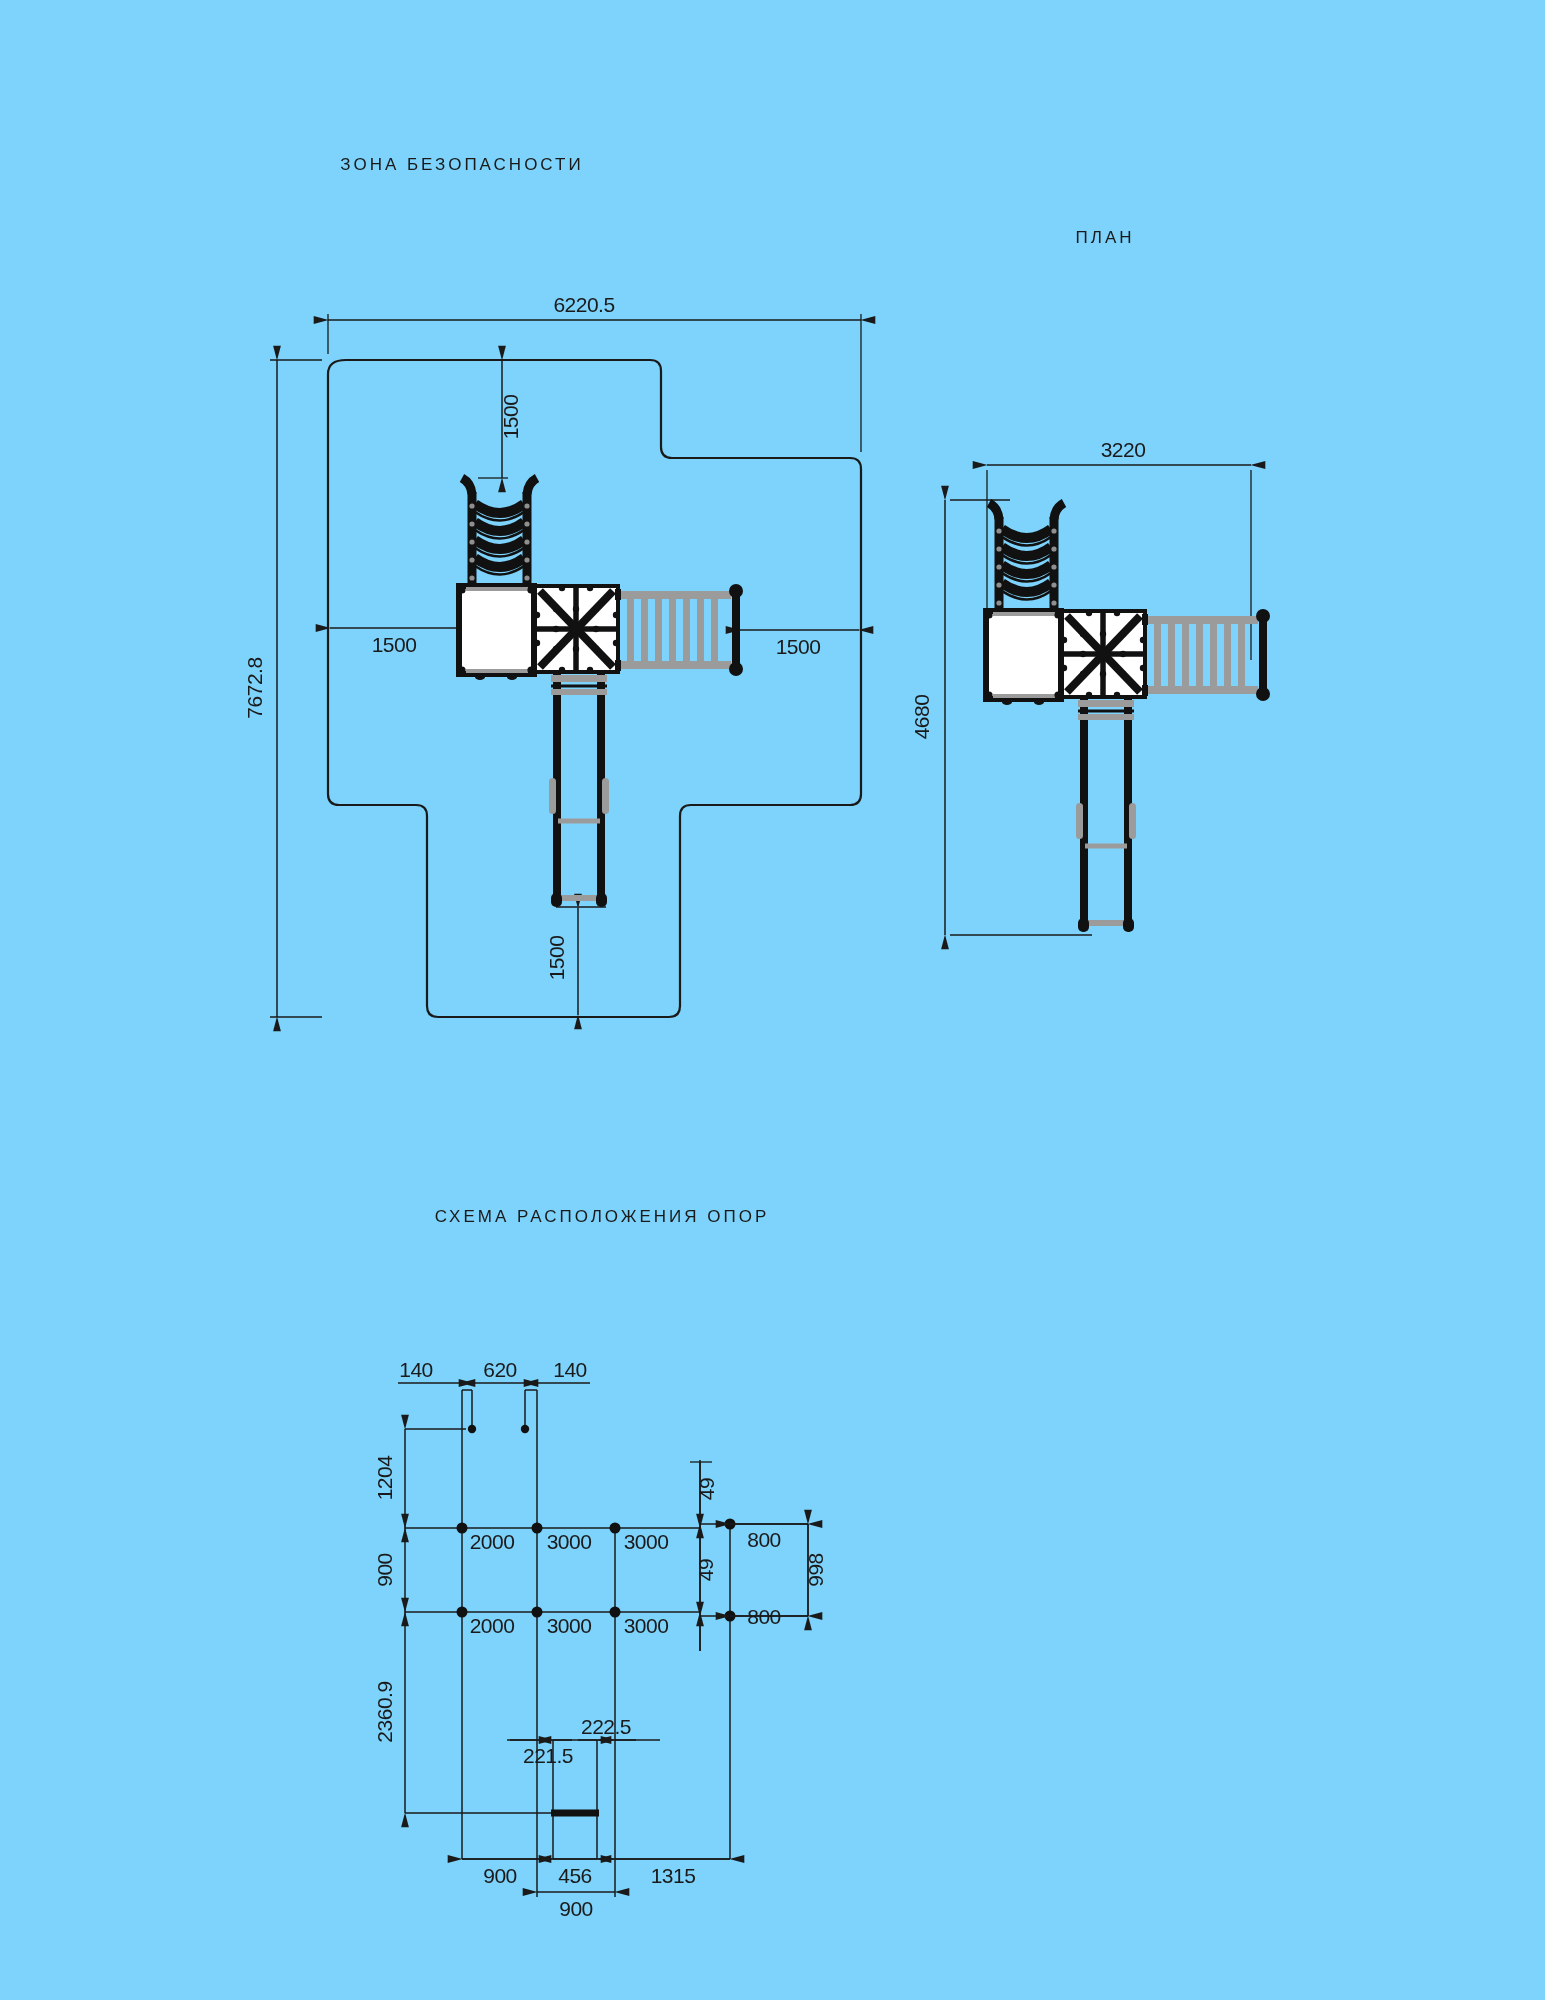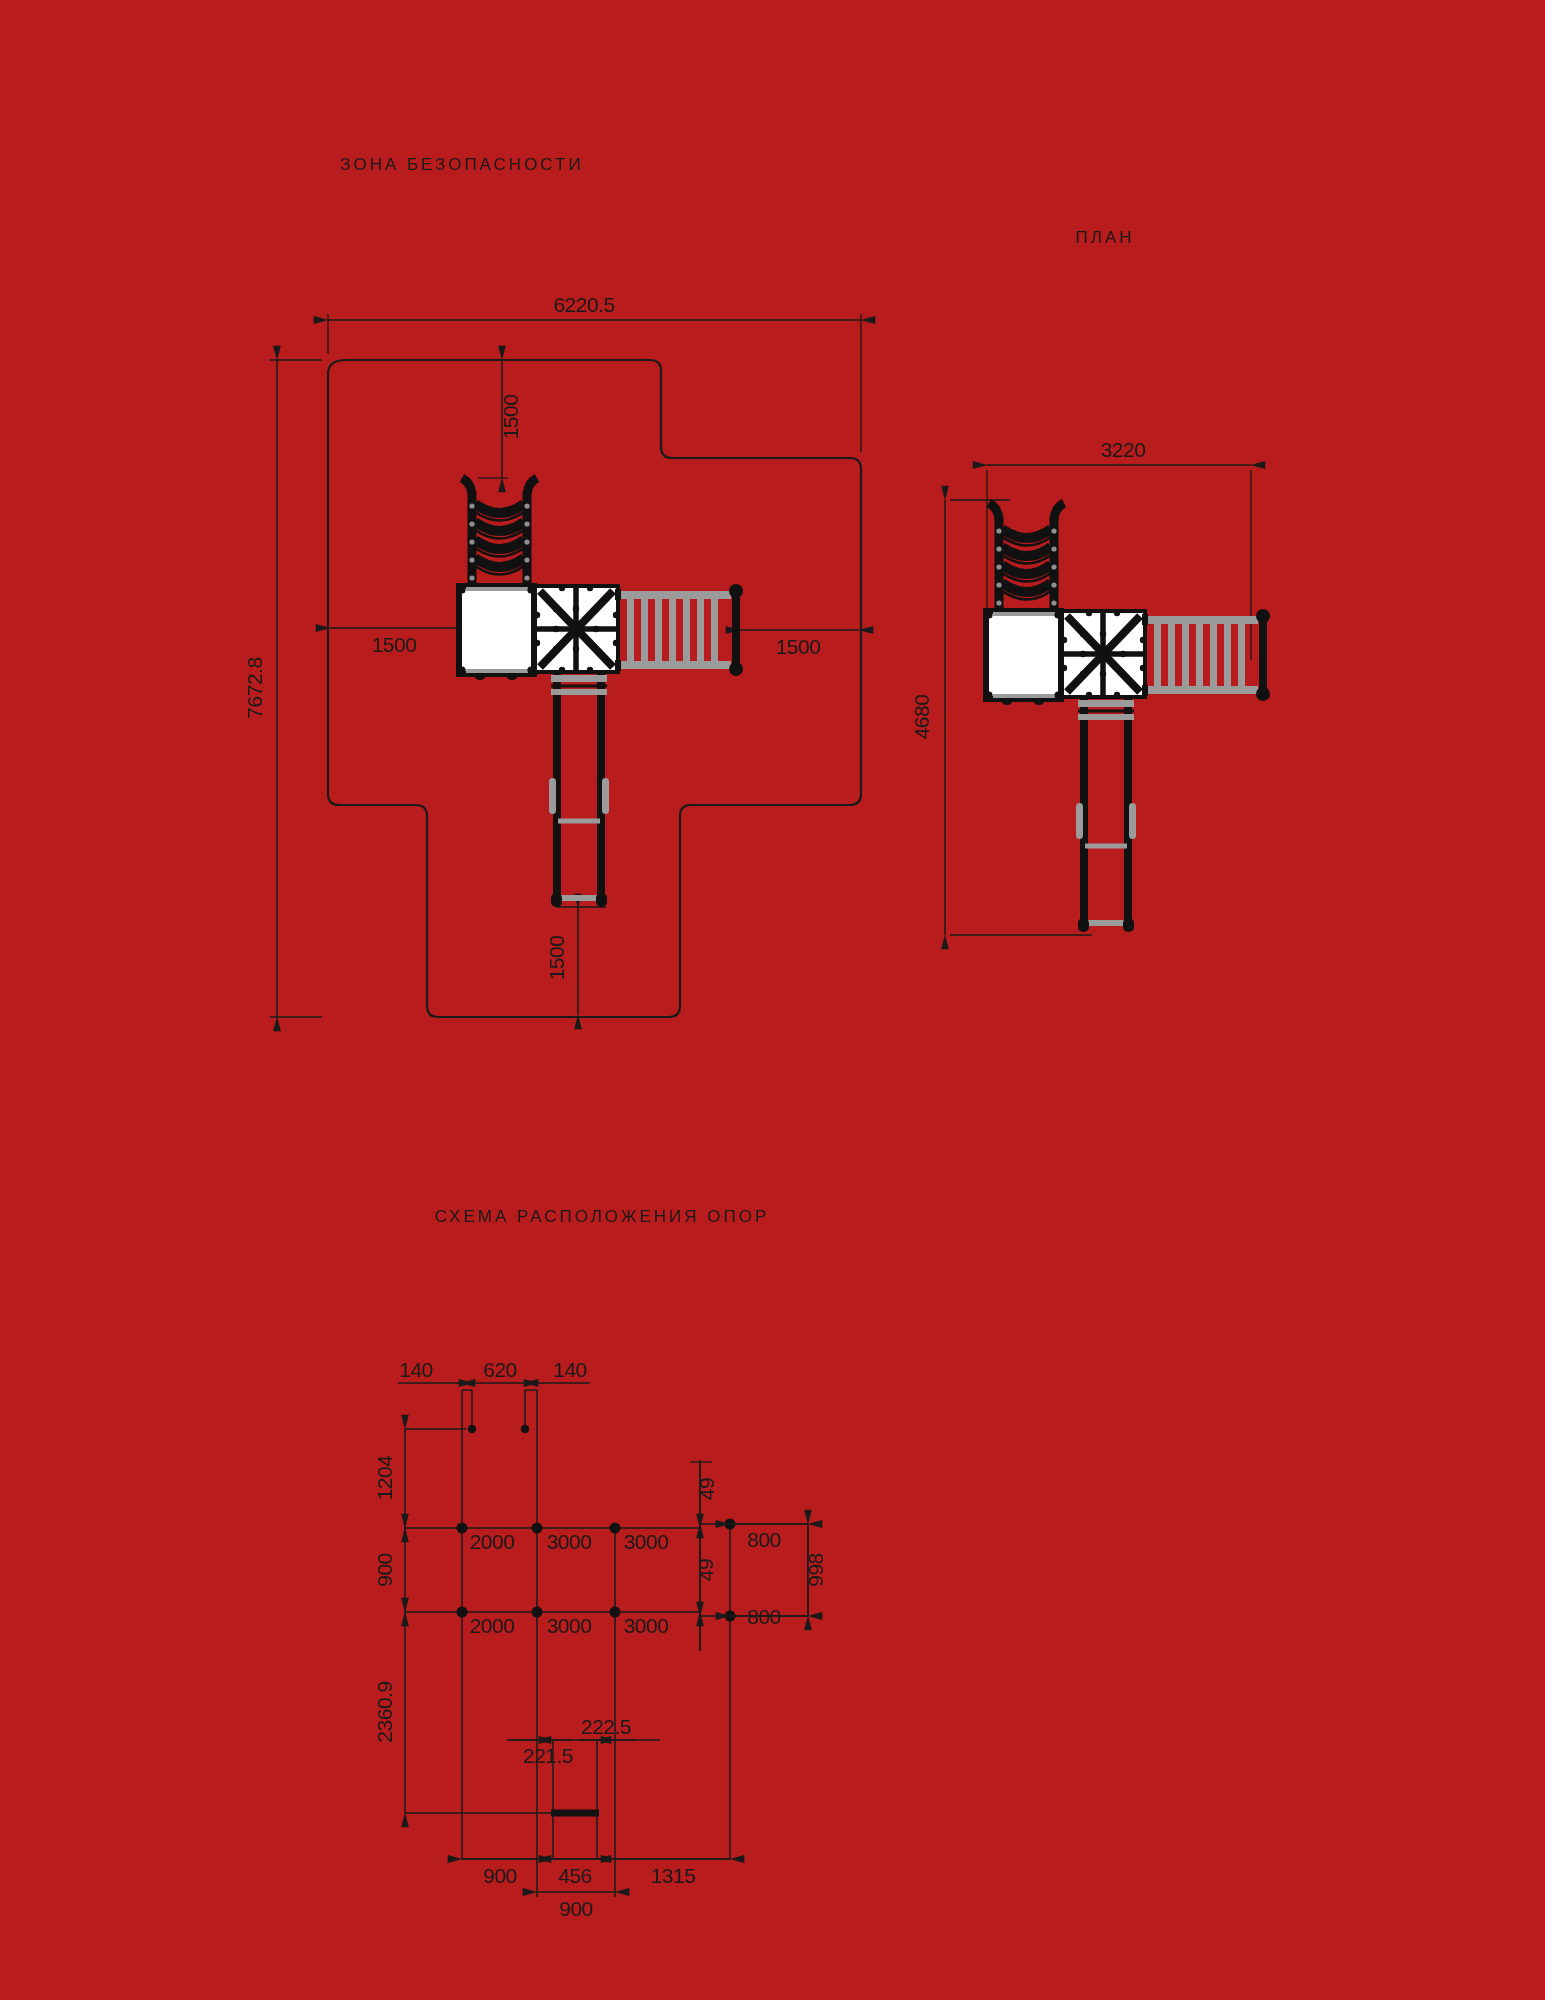--- a/index.html
+++ b/index.html
@@ -1,16 +1,16 @@
 <!DOCTYPE html>
 <html><head>
 <meta charset="utf-8">
 <style>
   html,body{margin:0;padding:0;background:#ffffff;}
-  .page{position:relative;width:1545px;height:2000px;background:#b91c1c;overflow:hidden;
+  .page{position:relative;width:1545px;height:2000px;background:#7dd3fc;overflow:hidden;
         font-family:"Liberation Sans", sans-serif;}
   svg{position:absolute;left:0;top:0;}
   text{fill:#1a1a1a;font-family:"Liberation Sans","DejaVu Sans",sans-serif;}
   .dim-t{font-size:21px;letter-spacing:-0.5px;}
   .title-t{font-size:17px;letter-spacing:3px;}
   .ln{stroke:#1a1a1a;stroke-width:1.5;fill:none;}
   .thin{stroke:#1a1a1a;stroke-width:1.3;fill:none;}
   .outline{stroke:#1a1a1a;stroke-width:2.2;fill:none;}
   .blk{stroke:#111111;fill:none;}
   .gry{stroke:#9b9b9b;fill:none;}

